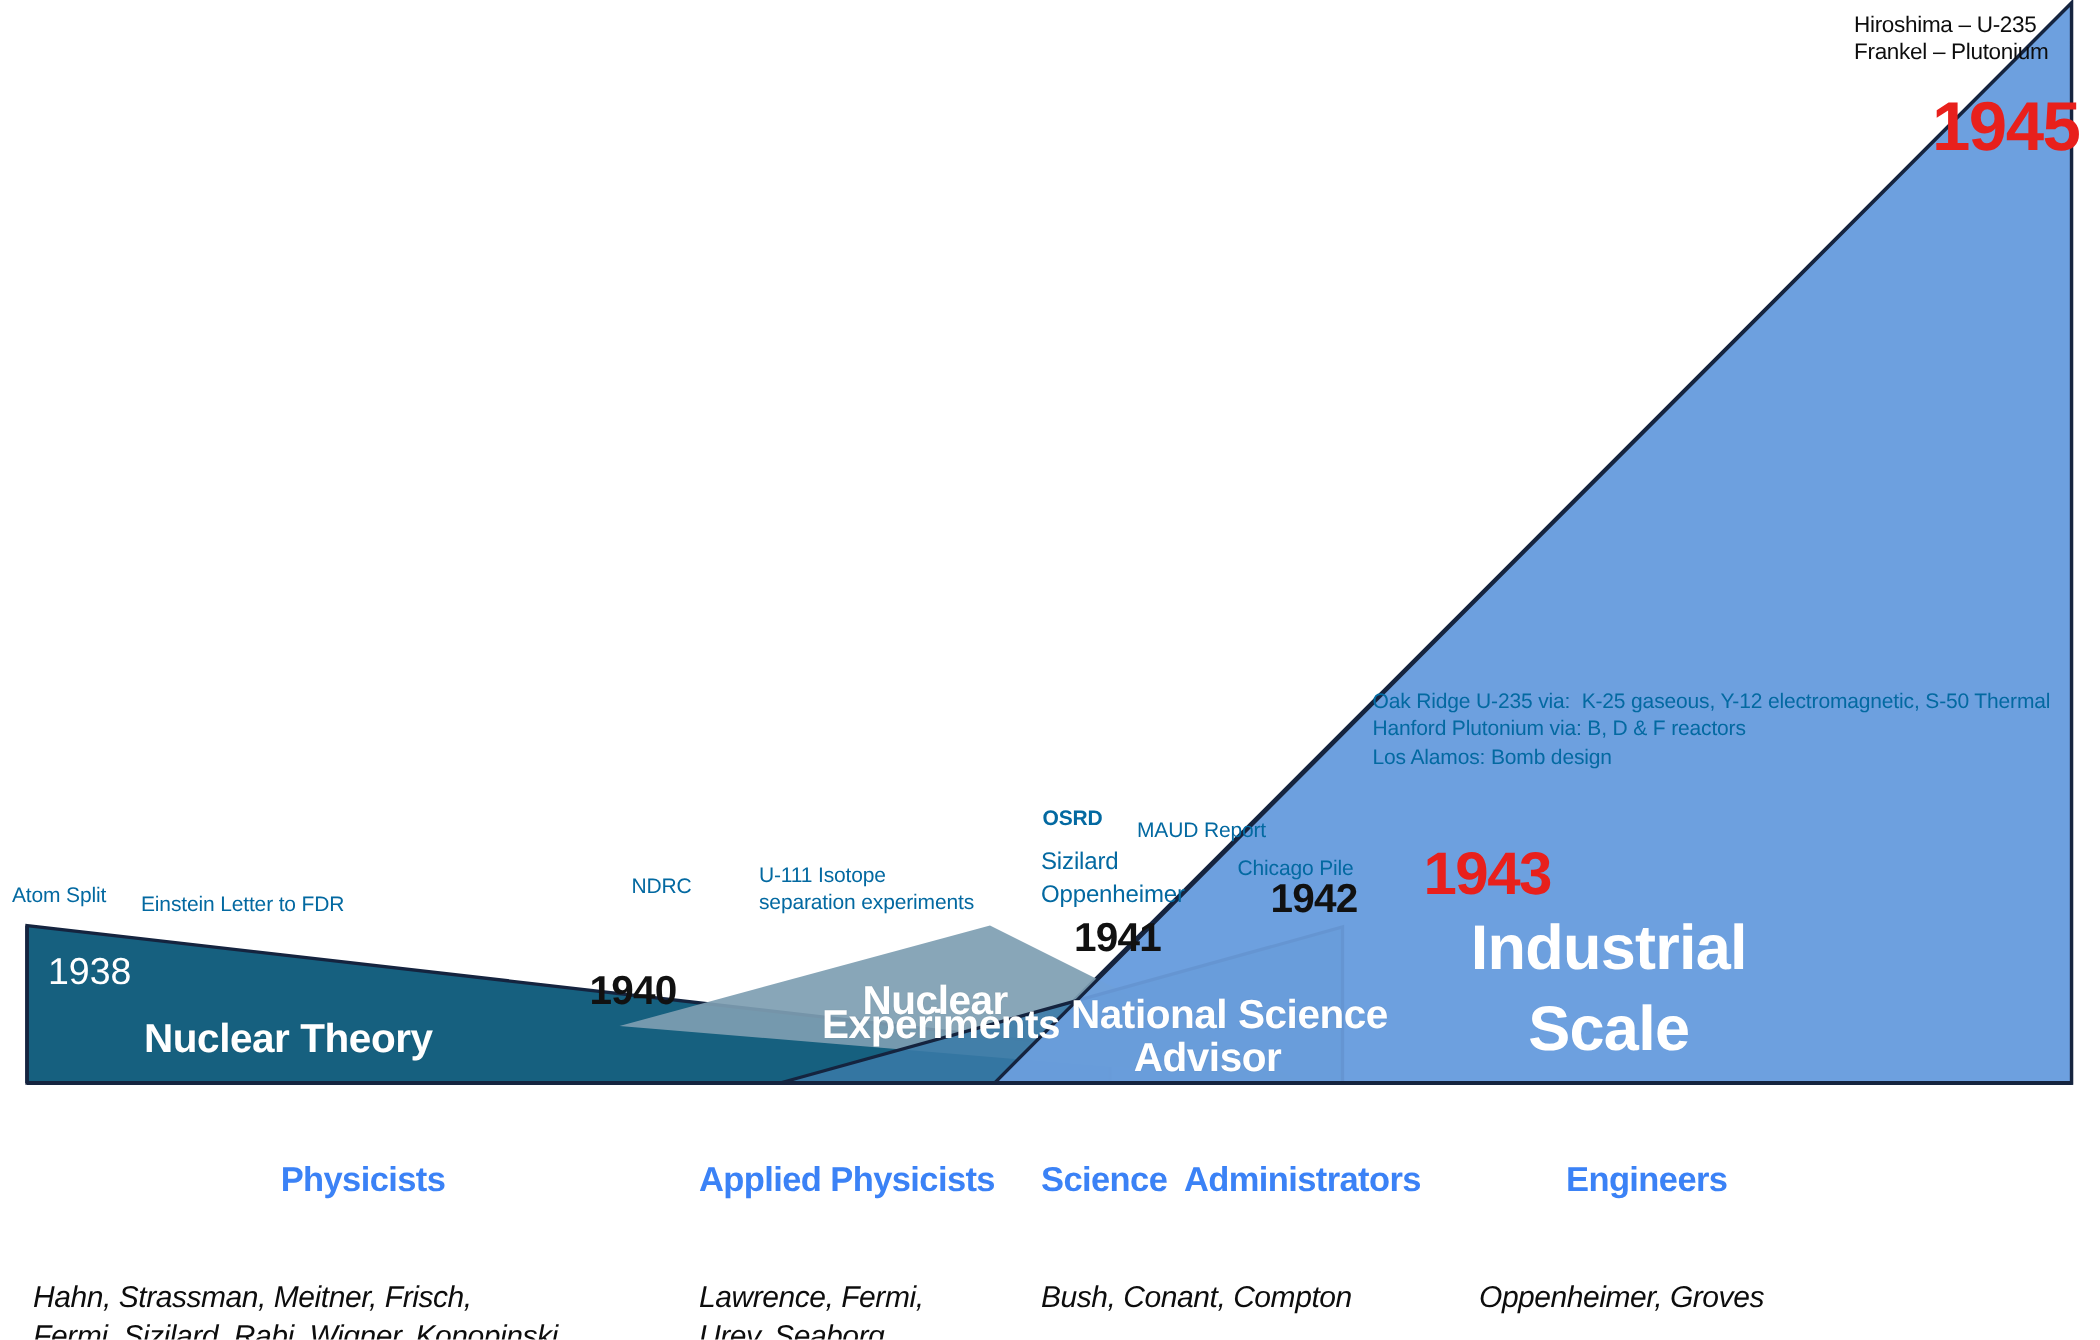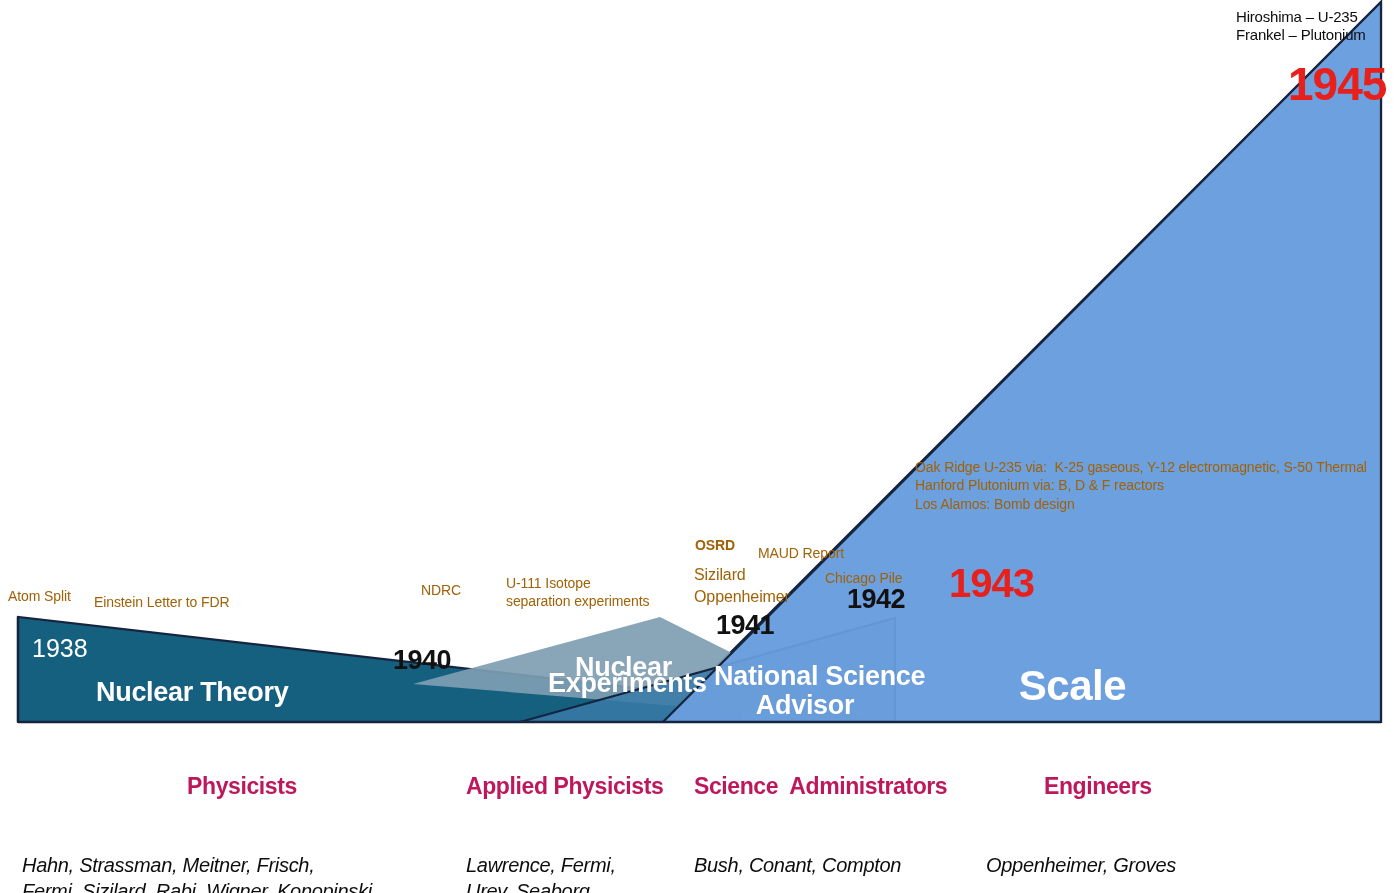--- a/index.html
+++ b/index.html
@@ -26,21 +26,21 @@
   }
   .lbl {
     position: absolute;
     white-space: pre;
     line-height: 1.18;
   }
   
   .anno {
     font-size: 14px;
     font-weight: 400;
-    color: #a16207;
+    color: #0369a1;
     letter-spacing: -0.1px;
   }
   .anno-narrow {
     font-size: 15px;
     font-weight: 400;
     color: #0d0d0d;
     letter-spacing: -0.2px;
   }
   
   .year-black {
@@ -80,21 +80,21 @@
     font-weight: 700;
     color: #ffffff;
     text-align: center;
     letter-spacing: -0.5px;
     line-height: 1.25;
   }
   
   .role-title {
     font-size: 23px;
     font-weight: 700;
-    color: #be185d;
+    color: #3b82f6;
     letter-spacing: -0.4px;
   }
   .role-names {
     font-size: 20px;
     font-style: italic;
     font-weight: 400;
     color: #0d0d0d;
     line-height: 1.33;
     letter-spacing: -0.3px;
   }
@@ -161,20 +161,21 @@
   <div class="lbl year-red-lg" style="left:1288px; top:57px;">1945</div>
 
   <div class="lbl phase" style="left:96px; top:677px;">Nuclear Theory</div>
 
   <div class="lbl phase" style="left:575px; top:652px; width:96px; text-align:center;">Nuclear</div>
   <div class="lbl phase" style="left:548px; top:668px; width:150px; text-align:center;">Experiments</div>
 
   <div class="lbl phase" style="left:714px; top:661px;">National Science</div>
   <div class="lbl phase" style="left:714px; top:690px; width:182px; text-align:center;">Advisor</div>
 
+  <div class="lbl phase-big" style="left:960px; top:606px; width:225px; text-align:center;">Industrial</div>
   <div class="lbl phase-big" style="left:960px; top:660px; width:225px; text-align:center;">Scale</div>
 
   <div class="lbl" style="left:22px; top:735px; width:440px;">
     <div class="role-title" style="text-align:center;">Physicists</div>
     <div class="role-names" style="margin-top: 14px; white-space: pre;">Hahn, Strassman, Meitner, Frisch,
 Fermi, Sizilard, Rabi, Wigner, Konopinski,
 Nelson, Frankel, Bloch, Serber, Tolman,
 Bethe, Teller, Peierls,, Oppenheimer</div>
   </div>
 

